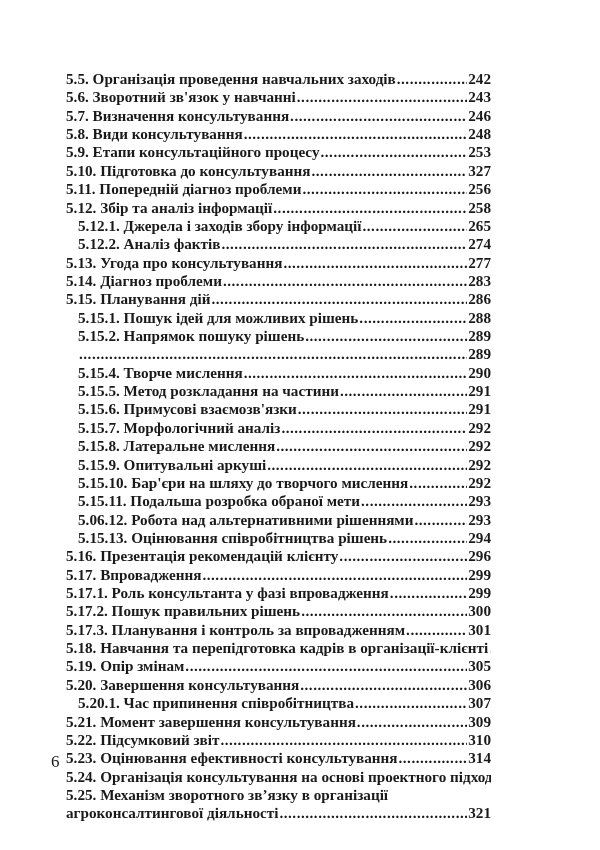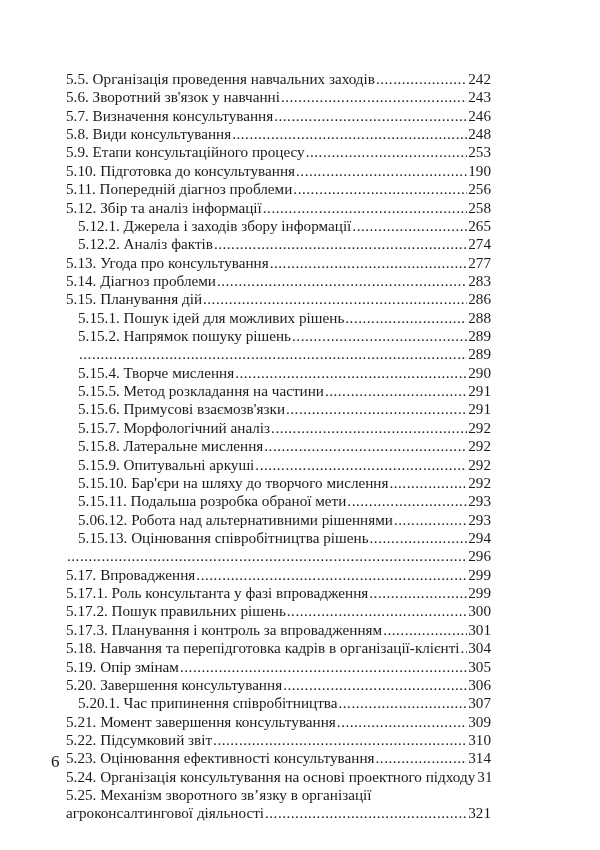--- a/index.html
+++ b/index.html
@@ -16,26 +16,27 @@
       color: #1a1a1a;
     }
     .toc {
       position: absolute;
       left: 66px;
       top: 70px;
       width: 425px;
     }
     .toc-row {
       display: flex;
-      align-items: center;
+      align-items: flex-end;
       height: 18.37px;
       line-height: 18.37px;
       font-size: 15.2px;
       white-space: nowrap;
       overflow: hidden;
+      font-weight: bold;
     }
     .toc-row.indent { padding-left: 12px; }
     .toc-row .label {
       flex: 0 0 auto;
     }
     .toc-row .dots {
       flex: 1 1 auto;
       overflow: hidden;
       margin: 0 1px;
       letter-spacing: 0.5px;
@@ -82,21 +83,21 @@
       <span class="page">248</span>
     </div>
     <div class="toc-row">
       <span class="label"><span>5.9.</span> <span>Етапи  консультаційного процесу</span></span>
       <span class="dots"></span>
       <span class="page">253</span>
     </div>
     <div class="toc-row">
       <span class="label"><span>5.10.</span> <span>Підготовка до консультування</span></span>
       <span class="dots"></span>
-      <span class="page">190</span>
+      <span class="page">327</span>
     </div>
     <div class="toc-row">
       <span class="label"><span>5.11.</span> <span>Попередній діагноз проблеми</span></span>
       <span class="dots"></span>
       <span class="page">256</span>
     </div>
     <div class="toc-row">
       <span class="label"><span>5.12.</span> <span>Збір та аналіз інформації</span></span>
       <span class="dots"></span>
       <span class="page">258</span>
@@ -184,20 +185,21 @@
       <span class="label"><span>5.06.12.</span> <span>Робота над альтернативними рішеннями</span></span>
       <span class="dots"></span>
       <span class="page">293</span>
     </div>
     <div class="toc-row indent">
       <span class="label"><span>5.15.13.</span> <span>Оцінювання співробітництва рішень</span></span>
       <span class="dots"></span>
       <span class="page">294</span>
     </div>
     <div class="toc-row">
+      <span class="label"><span>5.16.</span> <span>Презентація рекомендацій клієнту</span></span>
       <span class="dots"></span>
       <span class="page">296</span>
     </div>
     <div class="toc-row">
       <span class="label"><span>5.17.</span> <span>Впровадження</span></span>
       <span class="dots"></span>
       <span class="page">299</span>
     </div>
     <div class="toc-row">
       <span class="label"><span>5.17.1.</span> <span>Роль консультанта у фазі впровадження</span></span>

